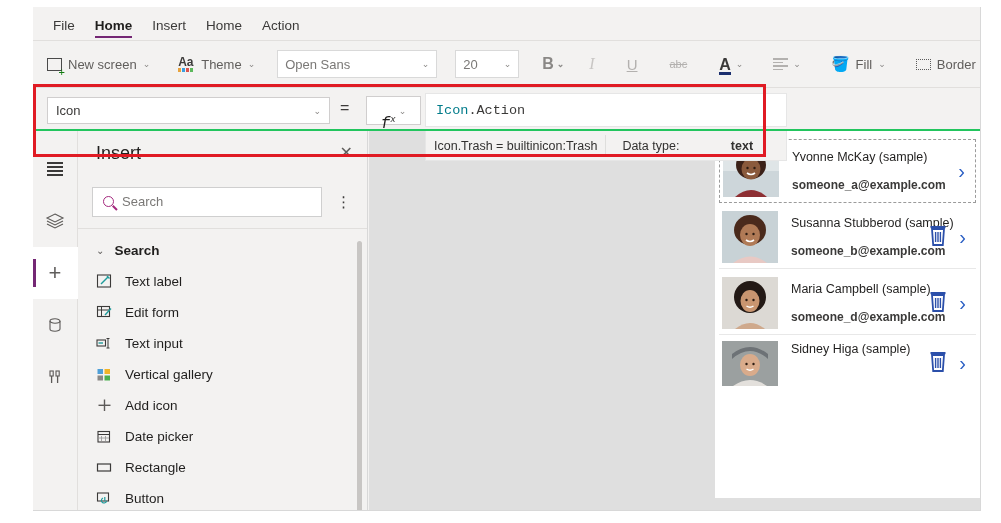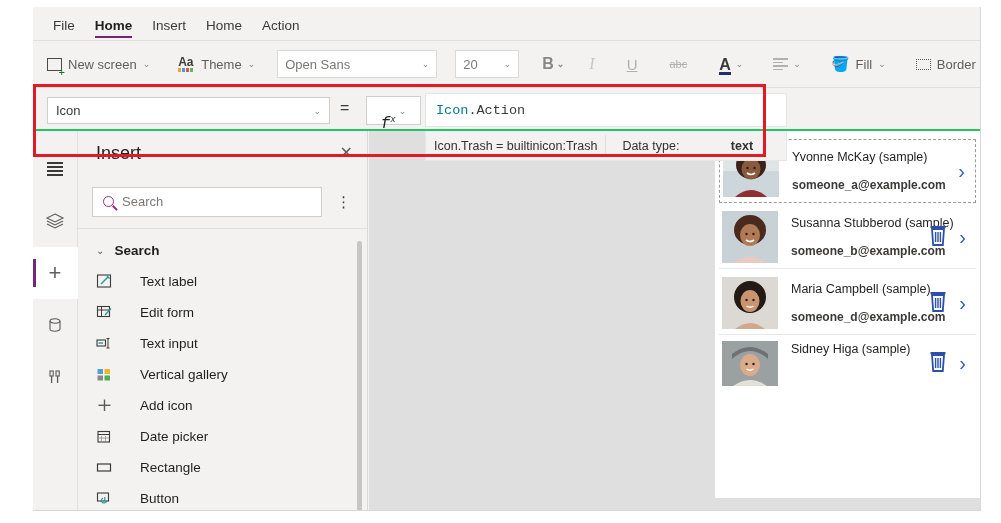--- a/index.html
+++ b/index.html
@@ -228,21 +228,21 @@
     flex: 1; overflow: hidden; position: relative;
     padding-top: 6px;
   }
   .group-head {
     display:flex; align-items:center; gap:10px;
     padding: 8px 0 8px 18px; font-size:13.5px; font-weight:bold; color:#201f1e;
     cursor:pointer;
   }
   .group-head .gchev { font-size:10px; color:#605e5c; font-weight: normal;}
   .ins-item {
-    display:flex; align-items:center; gap:27px;
+    display:flex; align-items:center; gap:12px;
     padding: 7px 0 7px 18px; font-size:13.5px; color:#201f1e;
     cursor:pointer;
   }
   .ins-ico { width:17px; height:17px; flex:0 0 auto; position:relative; }
 
   #panel-scrollbar {
     position:absolute; right: 5px; top: 12px;
     width: 5px; height: 330px; background:#c8c6c4; border-radius:3px;
   }
 

